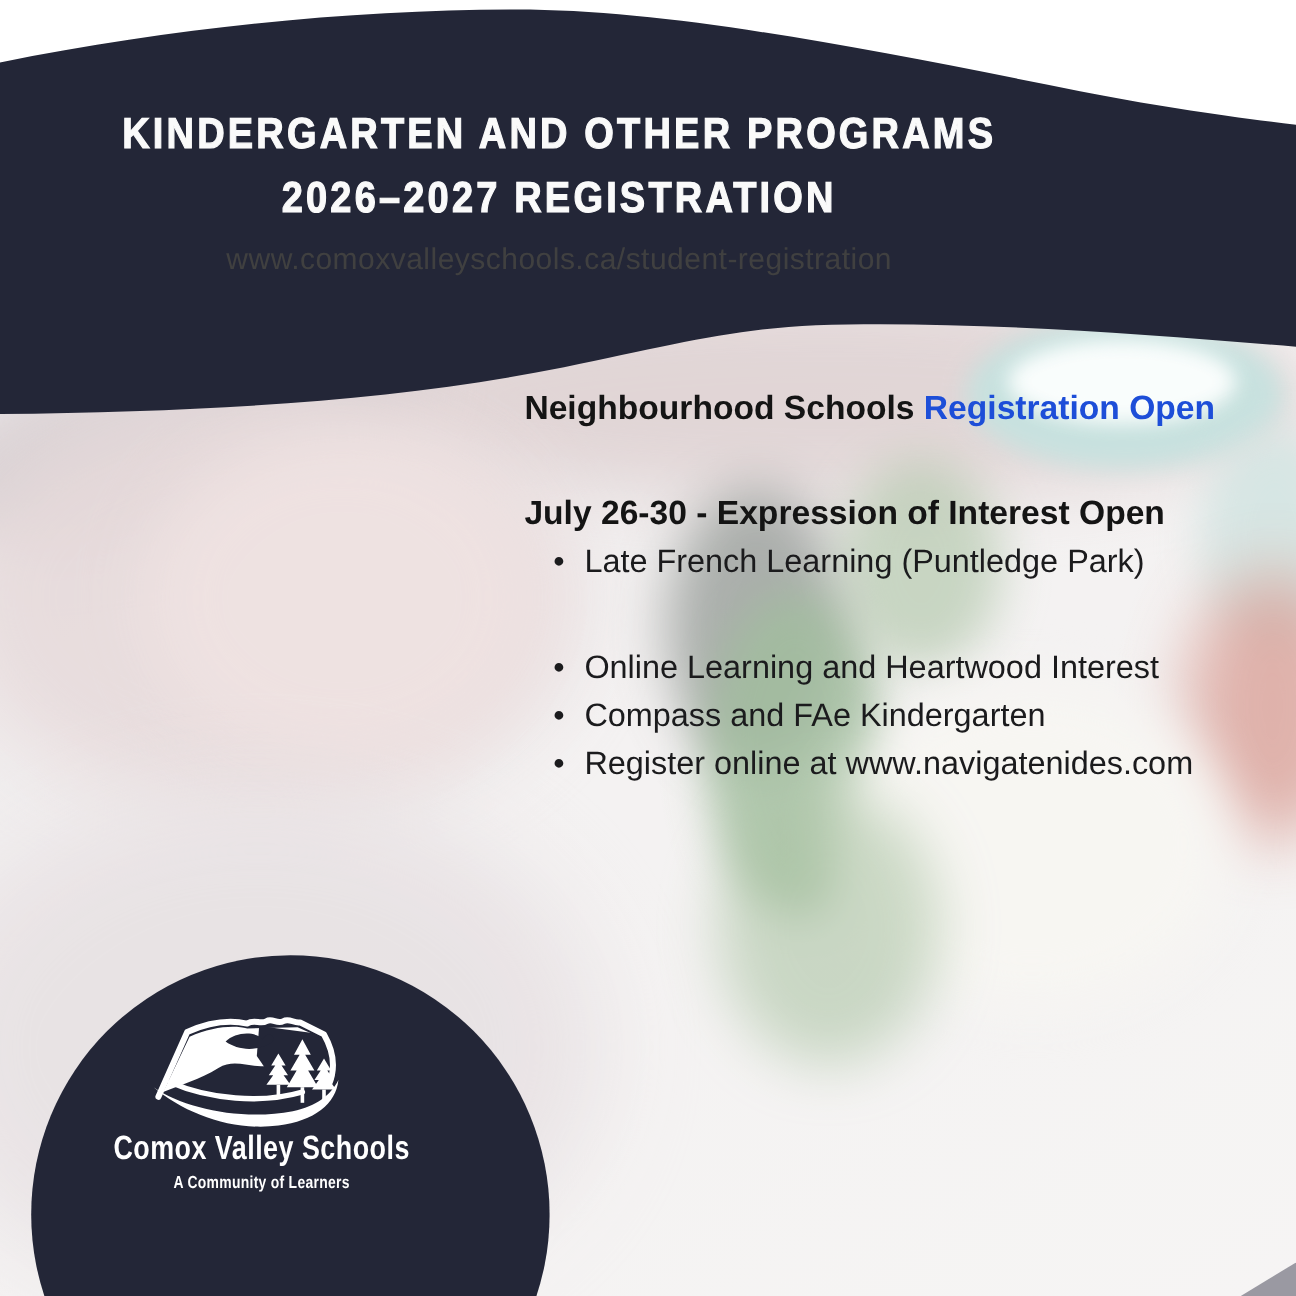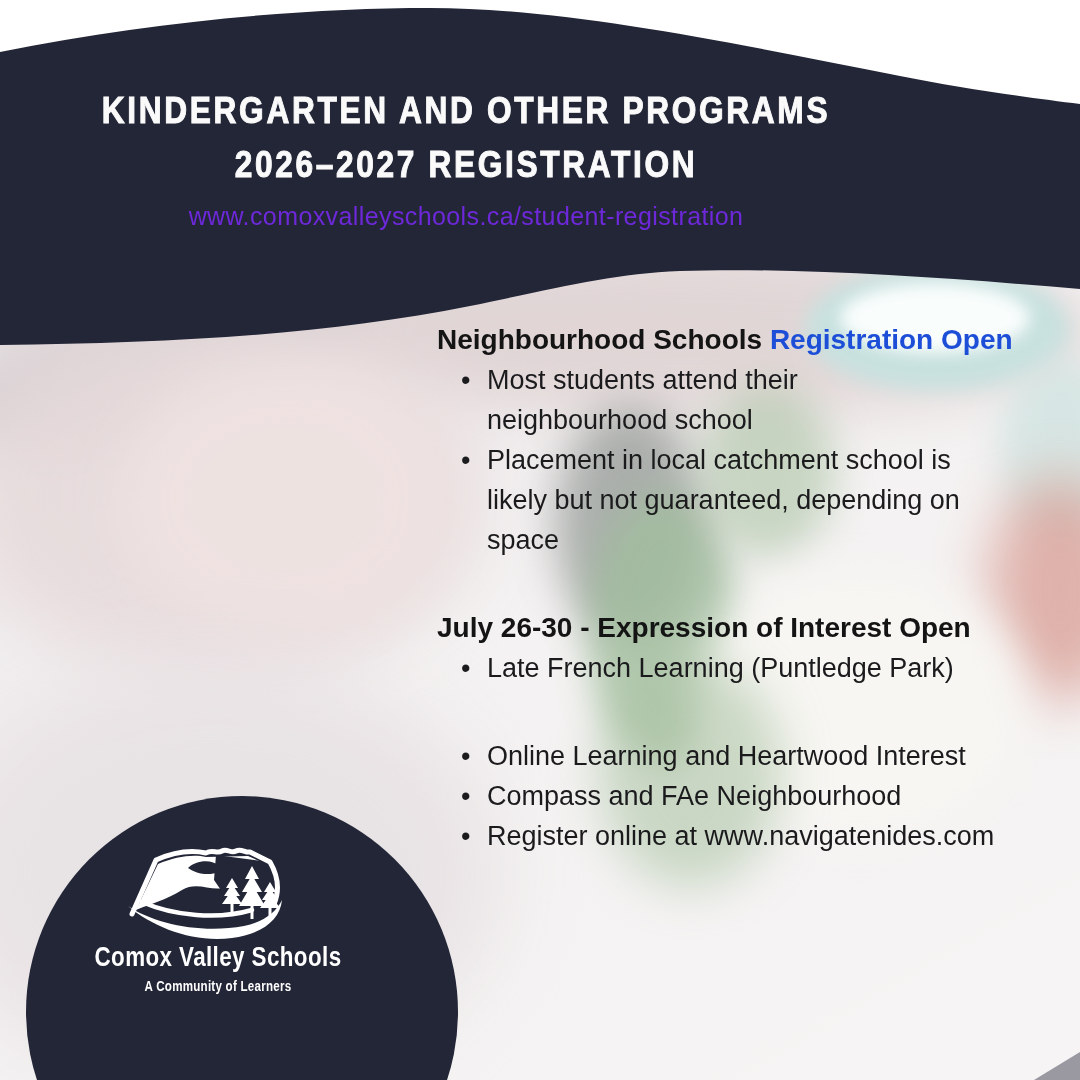--- a/index.html
+++ b/index.html
@@ -32,21 +32,21 @@
   .corner-tri { position:absolute; right:0; bottom:0; width:46px; height:28px;
     background:#9a99a2; clip-path:polygon(100% 0,100% 100%,0 100%); z-index:2; }
 
   
   .header-shape { position:absolute; top:0; left:0; z-index:3; }
 
   .header-text { position:absolute; top:84px; left:0; width:868px; text-align:center;
     color:#fafafa; z-index:5;margin-left:32px; }
   .title-line { font-size:36px; font-weight:700; letter-spacing:3px; line-height:54px;
     transform:scaleX(.88); -webkit-text-stroke:1px #fafafa; }
-  .site-url { margin-top:10px; font-size:25px; font-weight:400; letter-spacing:.4px; color:#6d28d9; }
+  .site-url { margin-top:10px; font-size:25px; font-weight:400; letter-spacing:.4px; color:#404040; }
 
   
   .content { position:absolute; left:437px; top:320px; width:620px; z-index:5; color:#1b1b1d; }
   .section + .section { margin-top:48px; }
   .section-heading { font-size:28px; font-weight:700; line-height:40px; color:#141414; }
   .hl { color:#1d4ed8; }
   .content ul { list-style:none; }
   .content li { position:relative; font-size:27px; line-height:40px; padding-left:50px;
     white-space:pre-line; }
   .content li::before { content:"•"; position:absolute; left:24px; top:0; font-size:27px; }
@@ -97,43 +97,36 @@
   <div class="site-url">www.comoxvalleyschools.ca/student-registration</div>
 </div>
 
 <div class="content">
 
   <div class="section">
     <div class="section-heading">
       <span>Neighbourhood Schools</span>
       <span class="hl">Registration Open</span>
     </div>
-    <ul>
-      <li>Most students attend their
-neighbourhood school</li>
-      <li>Placement in local catchment school is
-likely but not guaranteed, depending on
-space</li>
-    </ul>
   </div>
 
   <div class="section">
     <div class="section-heading">
       <span>July 26-30 - Expression of Interest Open</span>
       <span class="hl"></span>
     </div>
     <ul>
       <li>Late French Learning (Puntledge Park)</li>
     </ul>
   </div>
 
   <div class="section">
     <ul>
       <li>Online Learning and Heartwood Interest</li>
-      <li>Compass and FAe Neighbourhood</li>
+      <li>Compass and FAe Kindergarten</li>
       <li>Register online at www.navigatenides.com</li>
     </ul>
   </div>
 
 </div>
 
 <div class="logo-circle"></div>
 
 <svg class="logo-emblem" width="200" height="100" viewBox="0 0 200 100">
 

